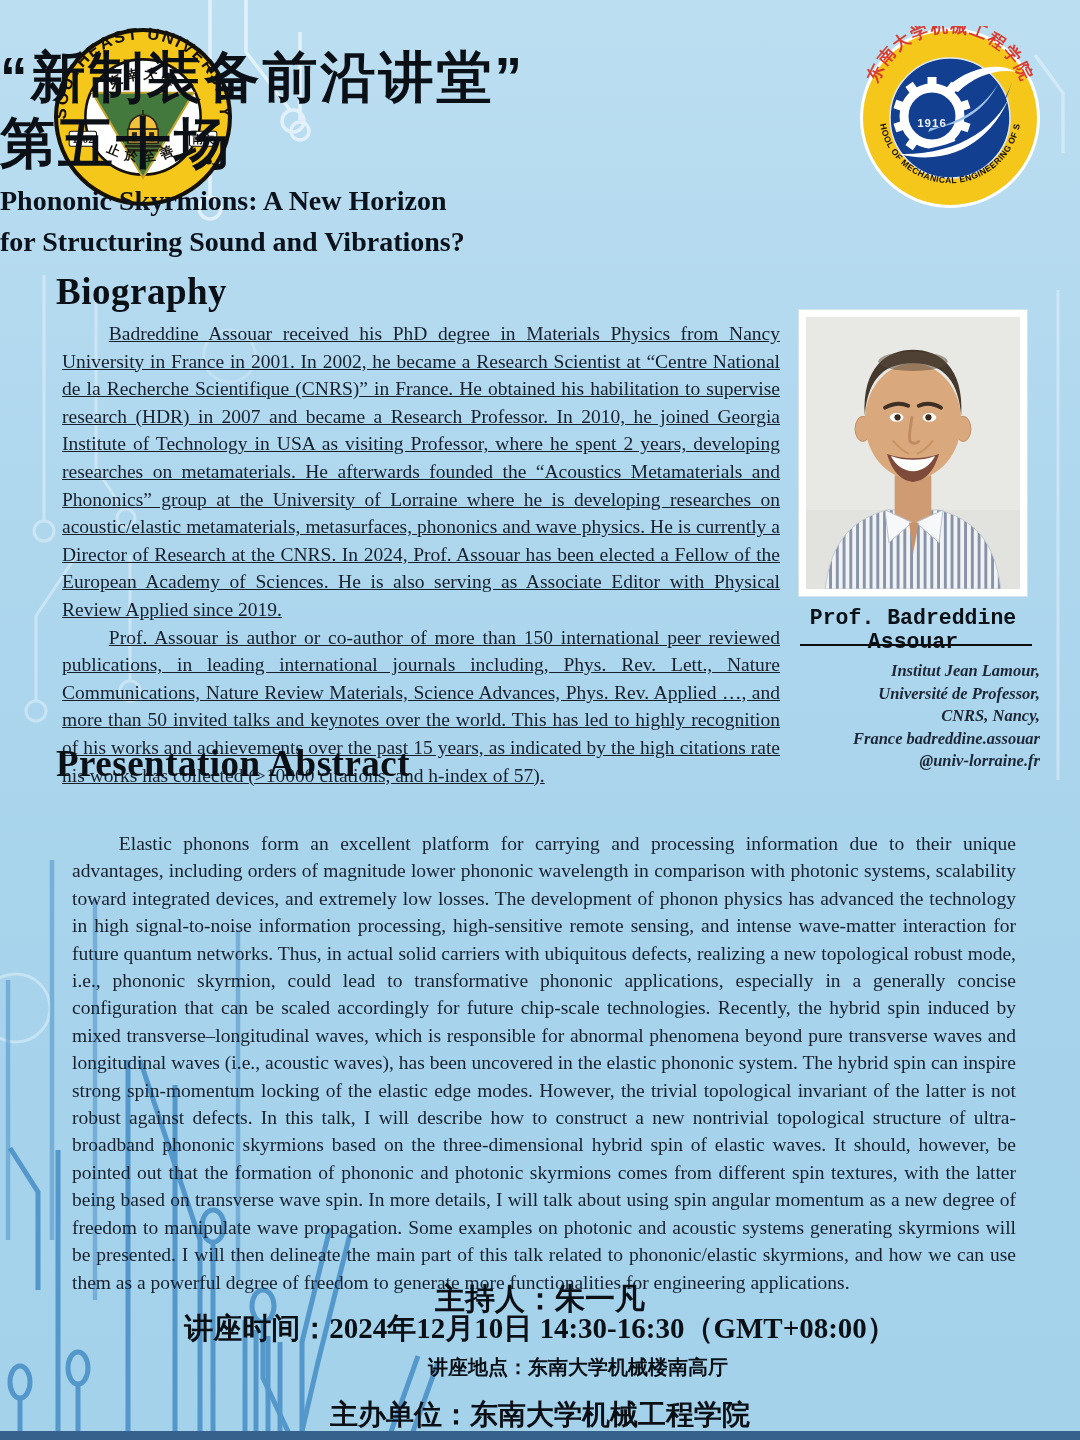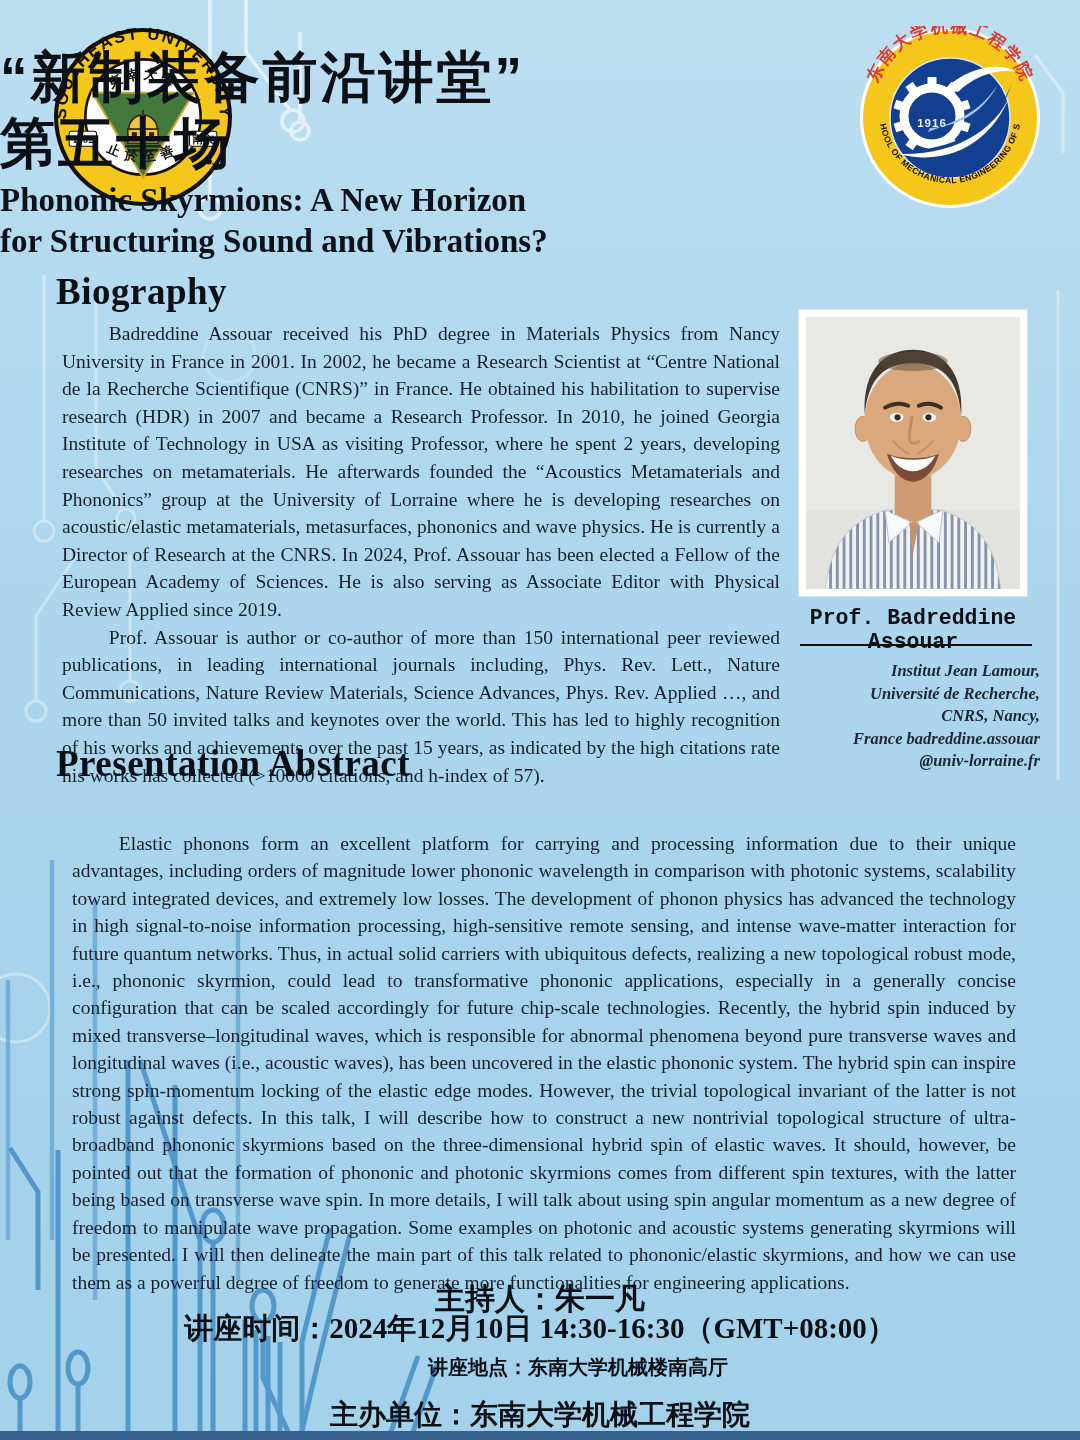--- a/index.html
+++ b/index.html
@@ -6,23 +6,23 @@
   body{font-family:"Liberation Serif","DejaVu Serif",serif;}
   .poster{
     position:relative;width:1080px;height:1440px;overflow:hidden;
     background:linear-gradient(180deg,#bcdef1 0%,#b0d8ee 30%,#a8d4ec 60%,#a3d2ea 100%);
     color:#10192a;
   }
   .deco{position:absolute;inset:0;width:1080px;height:1440px;pointer-events:none;}
   .logo{position:absolute;}
   .titles{position:absolute;left:0;width:1080px;text-align:left;}
   .cn-title{top:44px;font-family:"Liberation Sans","DejaVu Sans",sans-serif;font-weight:900;font-size:55px;line-height:66px;letter-spacing:3px;color:#0b0f16;}
-  .en-title{top:180px;font-weight:bold;font-size:33px;line-height:41px;color:#0c121c;}
+  .en-title{top:180px;font-weight:bold;font-size:28px;line-height:41px;color:#0c121c;}
   h2.sec{position:absolute;margin:0;font-size:37px;font-weight:bold;color:#0b0f16;letter-spacing:.5px;}
-  .bio-text{position:absolute;left:62px;top:320px;width:718px;font-size:19.5px;line-height:27.6px;text-align:justify;color:#17202e;}
+  .bio-text{position:absolute;left:62px;top:320px;width:718px;font-size:19.5px;line-height:27.6px;text-align:justify;color:#17202e;text-decoration:underline;}
   .bio-text p{margin:0;text-indent:2.4em;}
   .abs-text{position:absolute;left:60px;top:818px;width:968px;font-size:19.5px;line-height:27.4px;text-align:justify;color:#17202e;}
   .abs-text p{margin:12px;text-indent:2.4em;}
   .photo{position:absolute;left:799px;top:310px;width:214px;height:272px;border:7px solid #ffffff;box-shadow:0 0 0 1px #d5e3ee;background:#e8e9e5;}
   .photo svg{display:block;}
   .speaker-caption{position:absolute;left:780px;top:606px;width:266px;text-align:center;font-weight:bold;font-size:21.5px;color:#0b0f16;font-family:Liberation Mono, monospace;}
   .speaker-rule{position:absolute;left:800px;top:644px;width:232px;border-top:2.5px solid #0d0d0d;}
   .speaker-affil{position:absolute;left:786px;top:660px;width:254px;text-align:right;font-style:italic;font-size:16.5px;line-height:22.5px;color:#1c2636;font-weight:bold;}
   .footer-line{position:absolute;left:0;width:1080px;text-align:center;font-weight:bold;color:#0b0f16;}
   .f1{top:1264px;font-size:30px;margin-top:15px;}
@@ -215,21 +215,21 @@
       <path d="M 94,128 Q 103,139 111,142" stroke="#c79365" stroke-width="2" fill="none"></path>
       <path d="M 136,128 Q 127,139 119,142" stroke="#c79365" stroke-width="2" fill="none"></path>
       <path d="M 88,142 Q 115,151 142,142 Q 134,169 115,171 Q 96,169 88,142 Z" fill="#7e4a3a"></path>
       <path d="M 92,144 Q 115,152 138,144 Q 130,159 115,160 Q 100,159 92,144 Z" fill="#fdfdfb"></path>
     </svg>
   </div>
   <div class="speaker-caption">Prof. Badreddine Assouar</div>
   <div class="speaker-rule"></div>
   <div class="speaker-affil">
     <div>Institut Jean Lamour,</div>
-    <div>Université de Recherche,</div>
+    <div>Université de Professor,</div>
     <div>CNRS, Nancy,</div>
     <div>France badreddine.assouar</div>
     <div>@univ-lorraine.fr</div>
   </div>
 
   <h2 class="sec" style="left:56px;top:742px;">Presentation Abstract</h2>
   <div class="abs-text">
     <p>Elastic phonons form an excellent platform for carrying and processing information due to their unique advantages, including orders of magnitude lower phononic wavelength in comparison with photonic systems, scalability toward integrated devices, and extremely low losses. The development of phonon physics has advanced the technology in high signal-to-noise information processing, high-sensitive remote sensing, and intense wave-matter interaction for future quantum networks. Thus, in actual solid carriers with ubiquitous defects, realizing a new topological robust mode, i.e., phononic skyrmion, could lead to transformative phononic applications, especially in a generally concise configuration that can be scaled accordingly for future chip-scale technologies. Recently, the hybrid spin induced by mixed transverse–longitudinal waves, which is responsible for abnormal phenomena beyond pure transverse waves and longitudinal waves (i.e., acoustic waves), has been uncovered in the elastic phononic system. The hybrid spin can inspire strong spin-momentum locking of the elastic edge modes. However, the trivial topological invariant of the latter is not robust against defects. In this talk, I will describe how to construct a new nontrivial topological structure of ultra-broadband phononic skyrmions based on the three-dimensional hybrid spin of elastic waves. It should, however, be pointed out that the formation of phononic and photonic skyrmions comes from different spin textures, with the latter being based on transverse wave spin. In more details, I will talk about using spin angular momentum as a new degree of freedom to manipulate wave propagation. Some examples on photonic and acoustic systems generating skyrmions will be presented. I will then delineate the main part of this talk related to phononic/elastic skyrmions, and how we can use them as a powerful degree of freedom to generate more functionalities for engineering applications.</p>
   </div>
 

